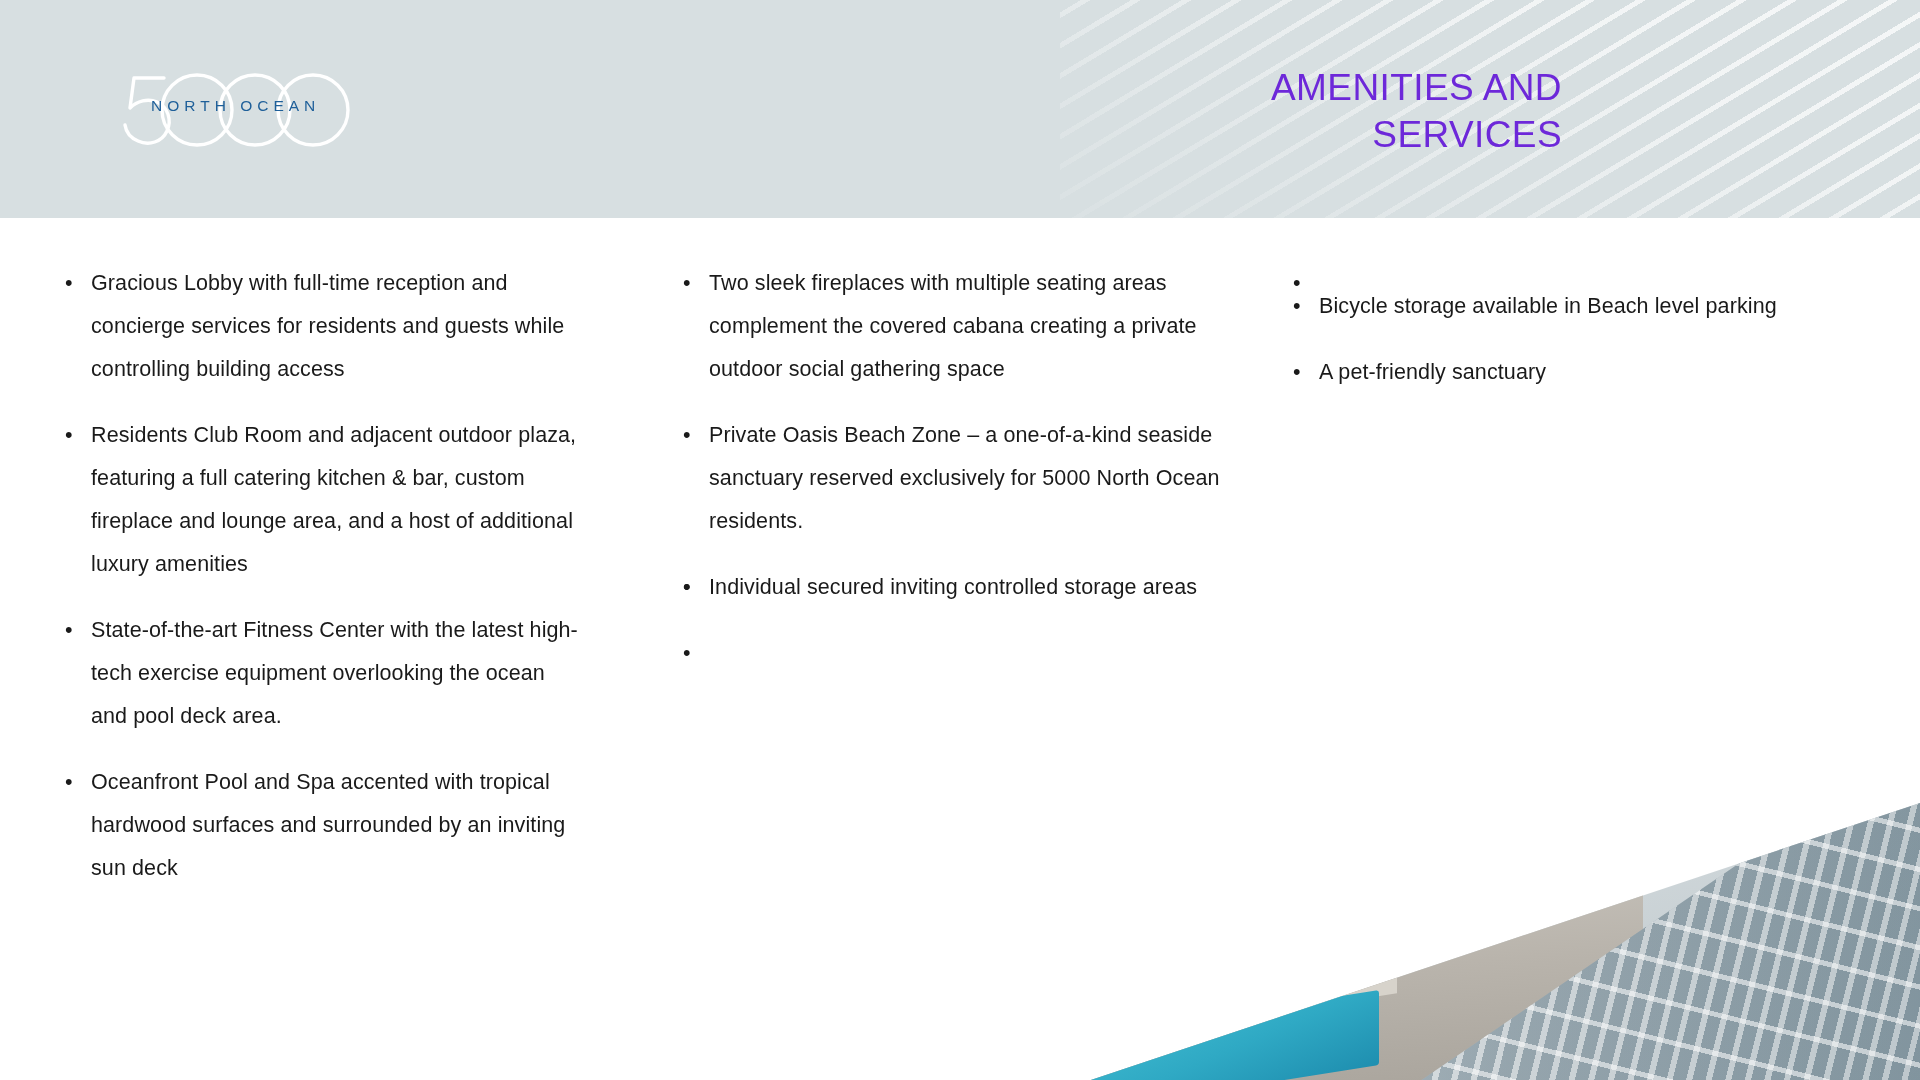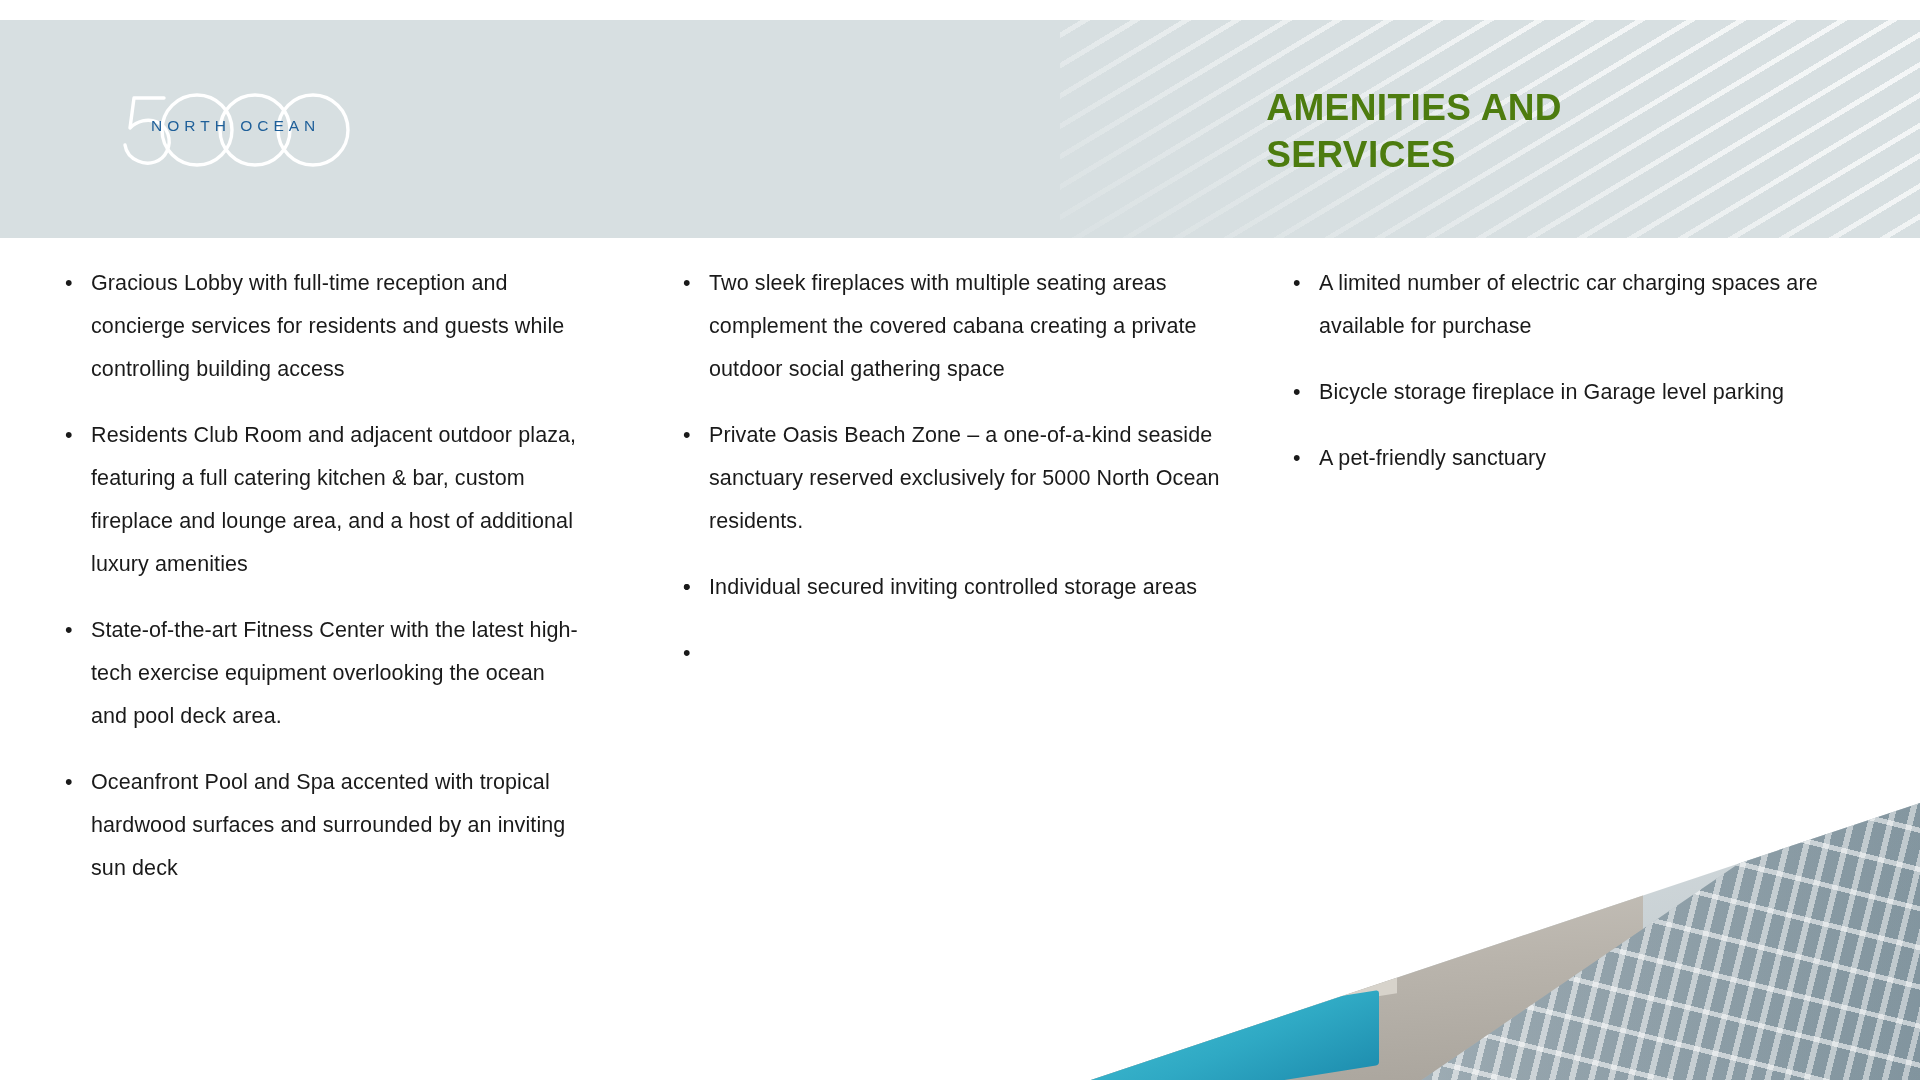--- a/index.html
+++ b/index.html
@@ -16,21 +16,20 @@
   }
 
   
   #header-band {
     position: absolute;
     left: 0; top: 0;
     width: 1920px;
     height: 218px;
     background: #d7dfe1;
     overflow: hidden;
-    margin-top: 20px;
   }
 
   
   #header-stripes {
     position: absolute;
     right: -40px;
     top: -180px;
     width: 900px;
     height: 620px;
     background: repeating-linear-gradient(
@@ -65,25 +64,25 @@
     color: #1e5f99;
     font-family: "Liberation Sans", sans-serif;
     white-space: nowrap;
   }
 
   
   #header-title {
     position: absolute;
     right: 358px;
     top: 64px;
-    text-align: left;
-    color: #4d7c0f;
+    text-align: right;
+    color: #6d28d9;
     font-size: 37px;
     line-height: 47px;
-    font-weight: 700;
+    font-weight: 400;
     letter-spacing: 0.4px;
     font-family: "Liberation Sans", sans-serif;
     white-space: pre-line;
   }
 
   
   #content {
     position: absolute;
     left: 0;
     top: 218px;
@@ -292,25 +291,24 @@
       <span>Individual secured inviting controlled storage areas</span>
     </div>
     <div class="bullet-item">
       <span class="bullet-dot">•</span>
     </div>
   </div>
 
   <div class="column" id="col-3">
     <div class="bullet-item">
       <span class="bullet-dot">•</span>
-      <span>A limited number of electric car charging spaces are available for purchase</span>
-    </div>
-    <div class="bullet-item">
-      <span class="bullet-dot">•</span>
-      <span>Bicycle storage fireplace in Garage level parking</span>
+    </div>
+    <div class="bullet-item">
+      <span class="bullet-dot">•</span>
+      <span>Bicycle storage available in Beach level parking</span>
     </div>
     <div class="bullet-item">
       <span class="bullet-dot">•</span>
       <span>A pet-friendly sanctuary</span>
     </div>
   </div>
 </div>
 
 <div id="photo">
   <div class="ph" id="ph-bg"></div>

